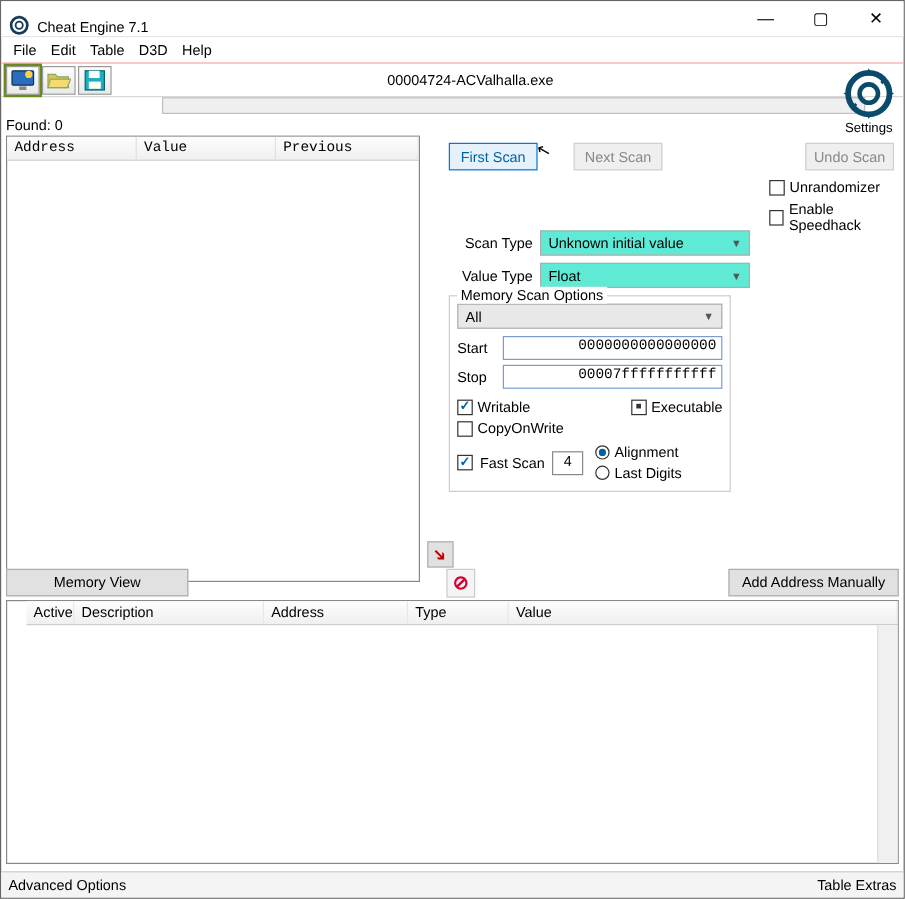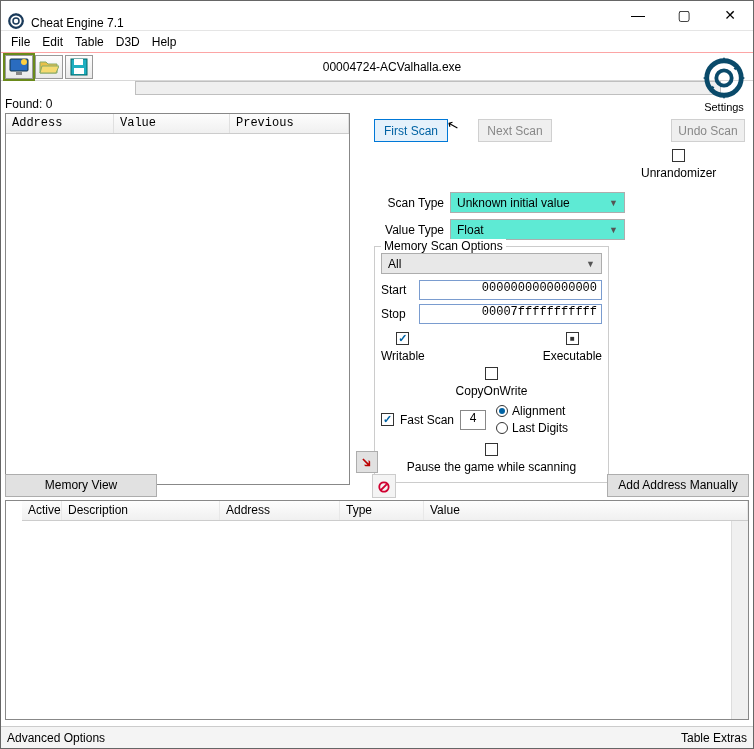--- a/index.html
+++ b/index.html
@@ -156,21 +156,21 @@
     display:flex; align-items:center; justify-content:space-between;
     padding:0 6px; font-size:12px; margin-bottom:6px;
   }
   .addr-row { display:flex; align-items:center; gap:4px; margin-bottom:4px;}
   .addr-label { width: 34px; font-size:12px; }
   .addr-input {
     flex:1; height:20px; border:1px solid #7a9ccf; background:#fff;
     font-family:"Courier New",monospace; font-size:12px;
     text-align:right; padding:0 4px;
   }
-  .check-row { display:flex; align-items:center; gap:4px; font-size:12px; margin-top:4px;flex-direction:column;}
+  .check-row { display:flex; align-items:center; gap:4px; font-size:12px; margin-top:4px;}
   .checkbox {
     width:13px; height:13px; border:1px solid #333; background:#fff;
     display:flex; align-items:center; justify-content:center;
     font-size:10px; line-height:1;
   }
   .checkbox.checked::after { content:"✓"; color:#0062a3; font-size:11px; font-weight:bold;}
   .checkbox.square::after { content:"■"; color:#333; font-size:8px;}
   .fast-row { display:flex; align-items:center; gap:6px; margin-top:6px; font-size:12px;}
   .small-input { width:26px; height:20px; border:1px solid #888; text-align:center; font-size:12px;}
   .radio { width:12px; height:12px; border:1px solid #333; border-radius:50%; display:inline-flex; align-items:center; justify-content:center;}
@@ -352,32 +352,32 @@
           <div style="display:flex; align-items:center; gap:4px;">
             <div class="radio checked"></div>
             <span>Alignment</span>
           </div>
           <div style="display:flex; align-items:center; gap:4px;">
             <div class="radio"></div>
             <span>Last Digits</span>
           </div>
         </div>
       </div>
-      <div class="check-row" style="margin-top:8px;">
-        <div class="checkbox"></div>
-        <span>Pause the game while scanning</span>
-      </div>
     </div>
   </div>
 </div>
 
 <div class="right-checks">
   <div class="check-row">
     <div class="checkbox"></div>
     <span>Unrandomizer</span>
+  </div>
+  <div class="check-row">
+    <div class="checkbox"></div>
+    <span>Enable Speedhack</span>
   </div>
 </div>
 
 <div class="arrow-box">
   <span class="red-arrow">➔</span>
 </div>
 <div class="nullsign">
   <span>⊘</span>
 </div>
 

